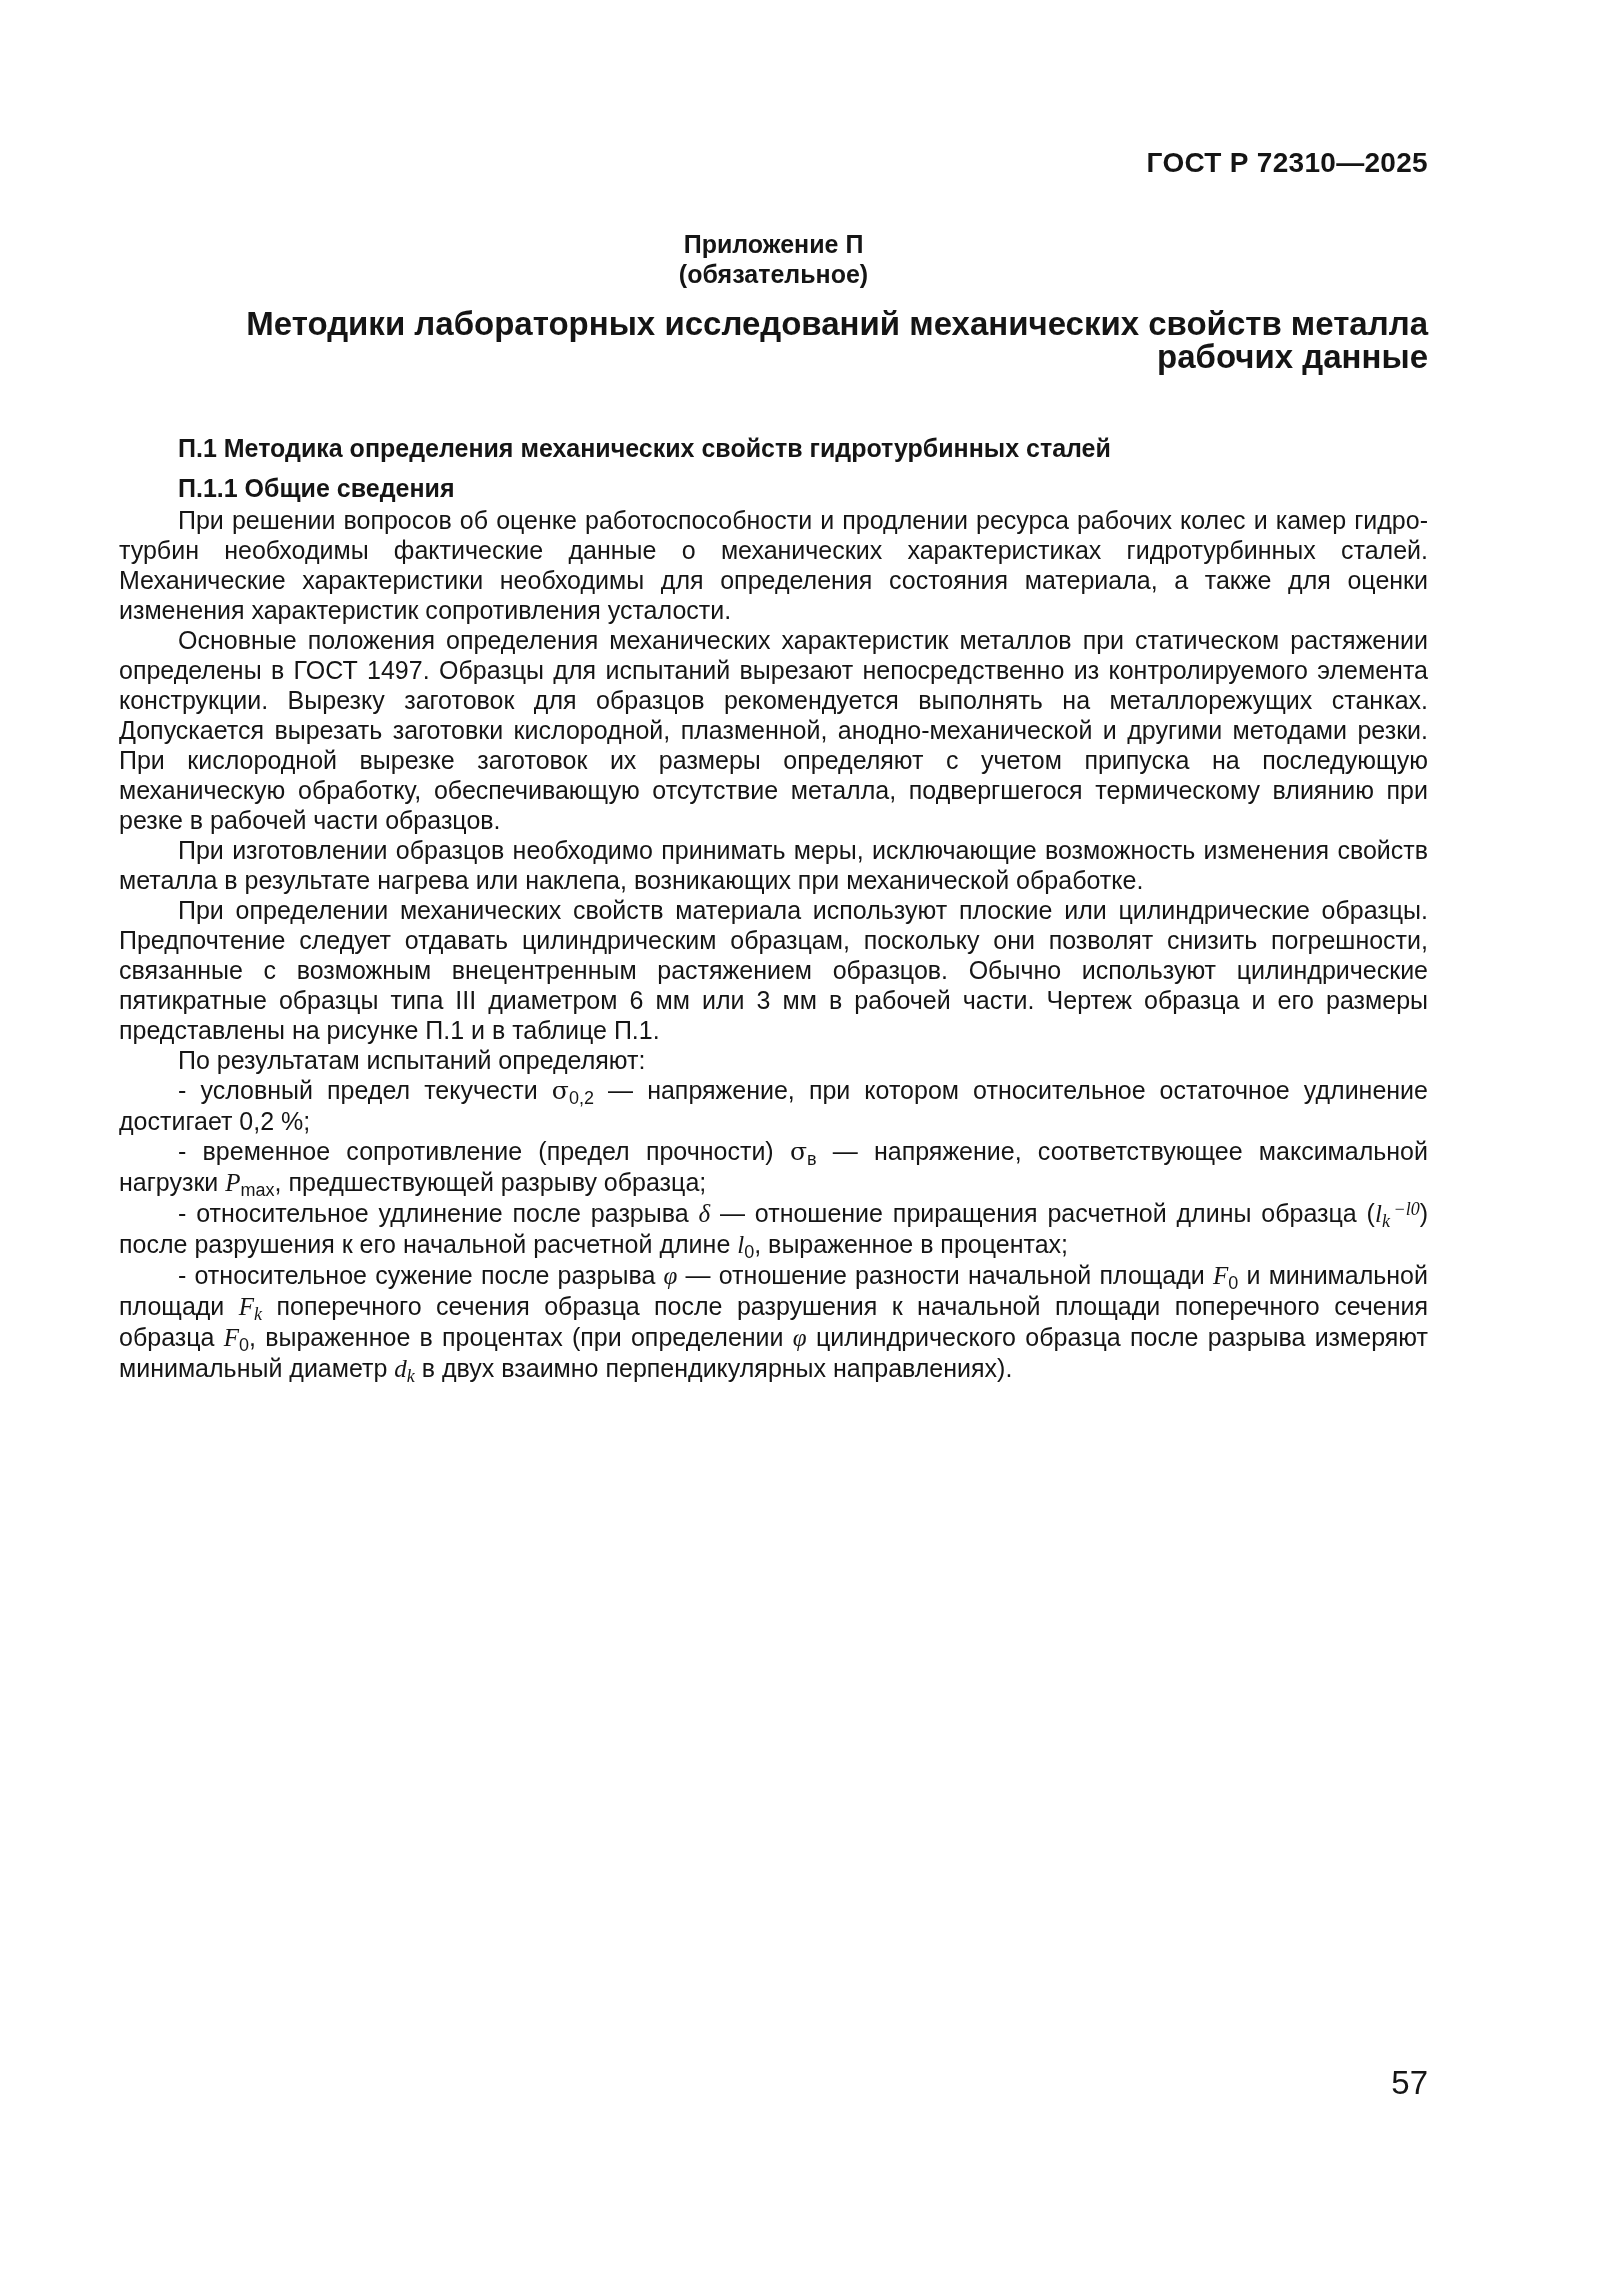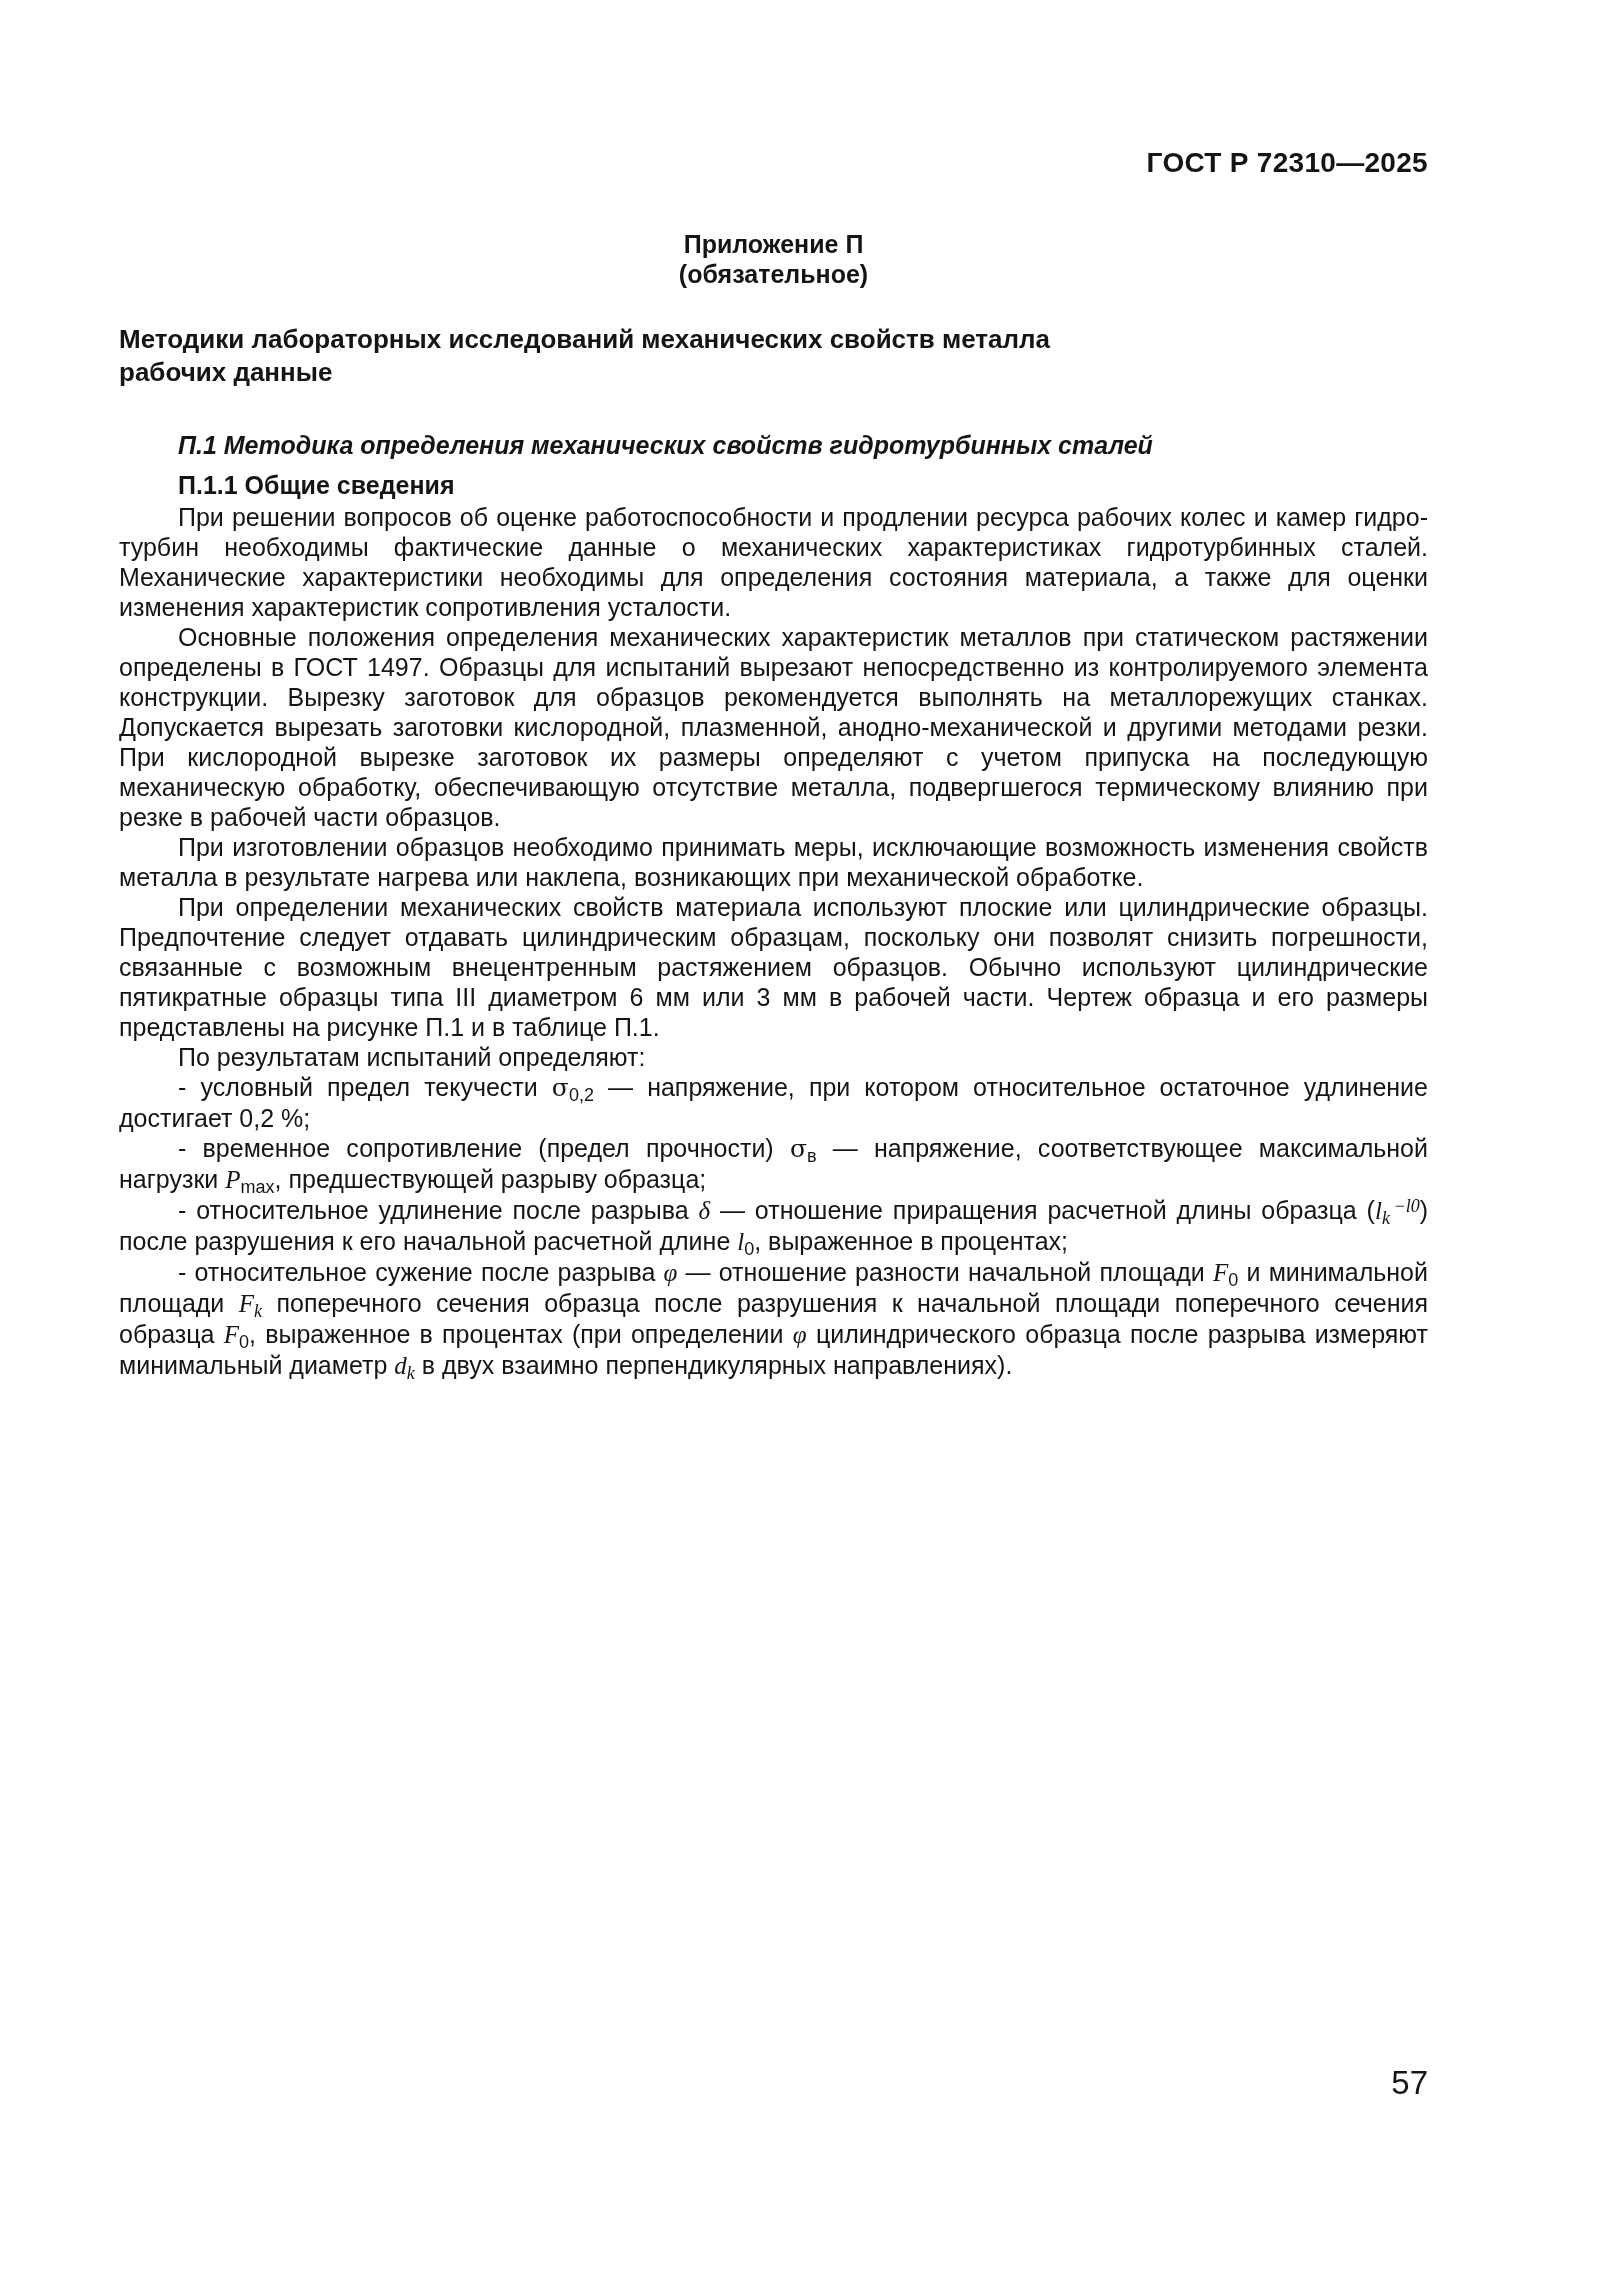--- a/index.html
+++ b/index.html
@@ -17,26 +17,26 @@
   .doc-header{
     position:absolute;top:147px;left:119px;width:1309px;
     text-align:right;font-weight:700;font-size:28px;letter-spacing:0.3px;
   }
   .content{
     position:absolute;top:229px;left:119px;width:1309px;
     line-height:30px;
   }
   .appendix{text-align:center;font-weight:700;}
   .doc-title{
-    margin-top:34px;text-align:left;font-weight:700;
-    font-size:26px;line-height:33px;
+    margin-top:18px;text-align:right;font-weight:700;
+    font-size:33px;line-height:33px;
   }
   .docbody{margin:0;}
   .h1,.h2{font-weight:700;text-indent:59px;}
-  .h1{margin-top:41px;font-style:italic;}
+  .h1{margin-top:60px;}
   .h2{margin-top:9.8px;margin-bottom:2px;}
   .p,.li{text-align:justify;text-indent:59px;margin:0;}
   
   .seg-r{}
   .seg-i,.seg-gi,.seg-subi,.seg-supi{
     font-family:"Liberation Serif","DejaVu Serif",serif;
     font-style:italic;
   }
   .seg-g{font-family:"DejaVu Serif",serif;}
   .seg-sub,.seg-subi,.seg-sup,.seg-supi{

